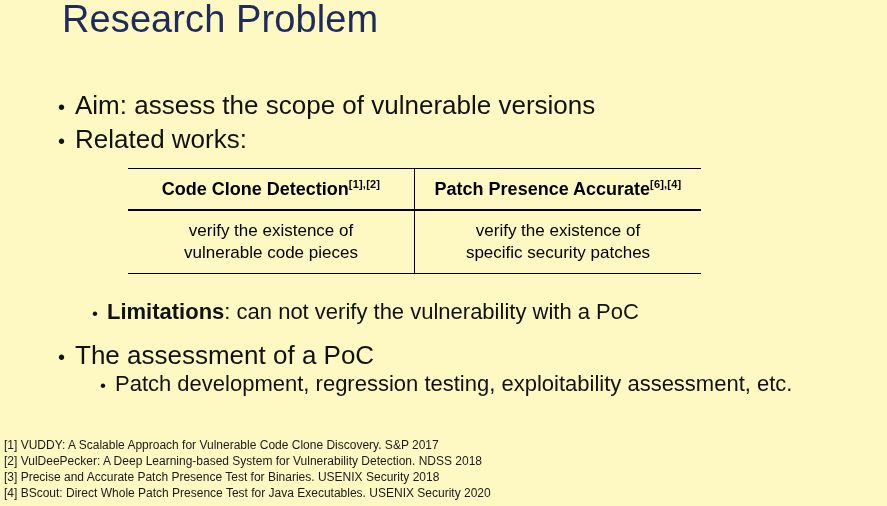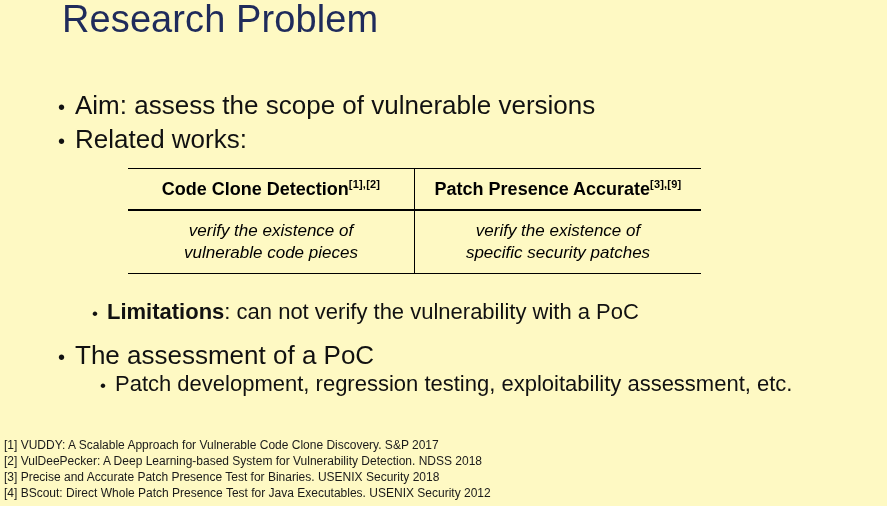--- a/index.html
+++ b/index.html
@@ -112,21 +112,21 @@
   #rw-table th.col-left,
   #rw-table td.col-left {
     border-right: 1.6px solid #000000;
   }
   .cite {
     font-size: 11px;
     font-weight: bold;
     vertical-align: super;
     letter-spacing: 0.2px;
   }
-  .cell-line { display: block; font-style: italic; }
+  .cell-line { display: block; }
 
   
   #refs {
     position: absolute;
     left: 4px;
     top: 438px;
     font-size: 12px;
     line-height: 1.33;
     color: #1a1a1a;
     white-space: nowrap;
@@ -150,21 +150,21 @@
     <span>Related works:</span>
   </div>
 
   <table id="rw-table">
     <thead>
       <tr>
         <th class="col-left">
           <span>Code Clone Detection</span><span class="cite">[1],[2]</span>
         </th>
         <th class="col-right">
-          <span>Patch Presence Accurate</span><span class="cite">[3],[9]</span>
+          <span>Patch Presence Accurate</span><span class="cite">[6],[4]</span>
         </th>
       </tr>
     </thead>
     <tbody>
       <tr>
         <td class="col-left">
           <span class="cell-line">verify the existence of</span>
           <span class="cell-line">vulnerable code pieces</span>
         </td>
         <td class="col-right">
@@ -187,16 +187,16 @@
 
   <div class="bullet-l2 b-patchdev">
     <span class="dot">•</span>
     <span>Patch development, regression testing, exploitability assessment, etc.</span>
   </div>
 
   <div id="refs">
     <span class="ref-line">[1] VUDDY: A Scalable Approach for Vulnerable Code Clone Discovery. S&amp;P 2017</span>
     <span class="ref-line">[2] VulDeePecker: A Deep Learning-based System for Vulnerability Detection. NDSS 2018</span>
     <span class="ref-line">[3] Precise and Accurate Patch Presence Test for Binaries. USENIX Security 2018</span>
-    <span class="ref-line">[4] BScout: Direct Whole Patch Presence Test for Java Executables. USENIX Security 2012</span>
+    <span class="ref-line">[4] BScout: Direct Whole Patch Presence Test for Java Executables. USENIX Security 2020</span>
   </div>
 
 </div>
 
 </body></html>

